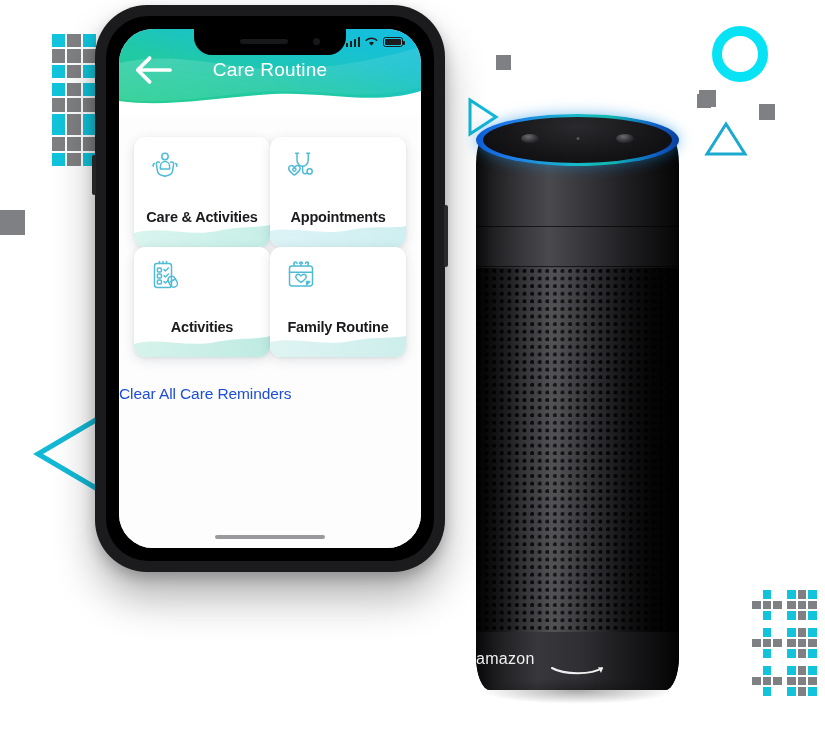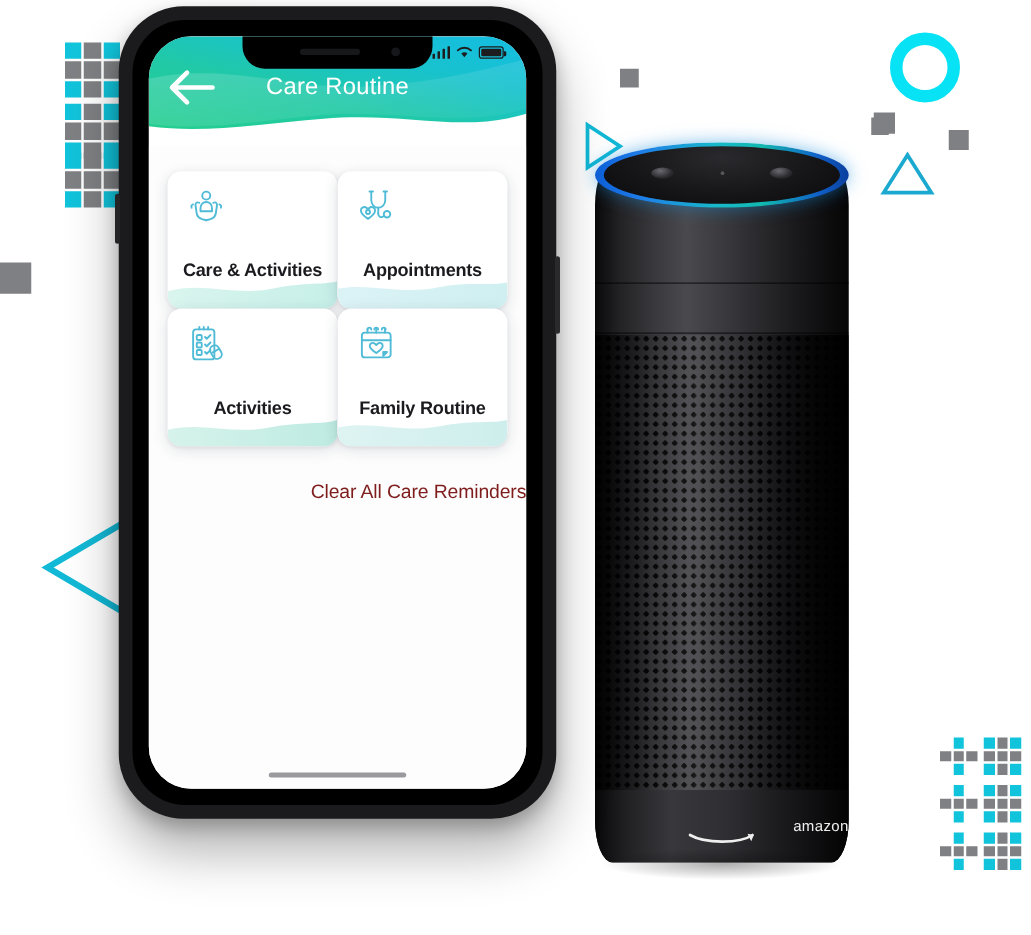--- a/index.html
+++ b/index.html
@@ -19,21 +19,21 @@
   .dot-block i{display:block;}
   .dot-block i.c{background:#11C4DB;}
   .dot-block i.g{background:#7E8083;}
   .dot-block i.e{background:transparent;}
 
   .ring{border-radius:50%;box-sizing:border-box;}
   .sq{background:#7E8083;}
 
   
   .phone{
-    position:absolute;left:95px;top:5px;width:350px;height:650px;
+    position:absolute;left:95px;top:5px;width:350px;height:567px;
     background:#1b1b1d;
     border-radius:52px;
     box-shadow:0 26px 42px rgba(0,0,0,.30), 0 6px 14px rgba(0,0,0,.22);
   }
   .phone:before{ 
     content:"";position:absolute;right:-3px;top:200px;width:4px;height:62px;
     background:#2a2a2d;border-radius:3px;
   }
   .phone:after{ 
     content:"";position:absolute;left:-3px;top:150px;width:4px;height:40px;
@@ -104,22 +104,22 @@
   .card .ico{position:absolute;left:14px;top:12px;width:34px;height:34px;}
   .card .ico svg{display:block;width:100%;height:100%;}
   .card .label{
     position:absolute;left:0;right:0;bottom:22px;text-align:center;
     font-size:14.5px;font-weight:bold;color:#1b1b1f;letter-spacing:-.2px;
   }
   .card .wave{position:absolute;left:0;right:0;bottom:0;height:24px;}
   .card .wave svg{display:block;width:100%;height:100%;}
 
   .clear-link{
-    position:absolute;left:0;right:0;top:268px;text-align:right;
-    color:#7f1d1d;font-size:15.5px;font-weight:500;letter-spacing:-.1px;cursor:pointer;
+    position:absolute;left:0;right:0;top:268px;text-align:left;
+    color:#1d4ed8;font-size:15.5px;font-weight:500;letter-spacing:-.1px;cursor:pointer;
   }
   .home-ind{
     position:absolute;bottom:9px;left:50%;transform:translateX(-50%);
     width:110px;height:4px;border-radius:3px;background:#9a9a9e;
   }
 
   
   .echo{position:absolute;left:470px;top:108px;width:215px;height:592px;}
   .echo-shadow{
     position:absolute;left:10px;bottom:-4px;width:195px;height:26px;
@@ -143,22 +143,22 @@
     position:absolute;left:0;right:0;top:138px;bottom:58px;
     background:linear-gradient(90deg, rgba(0,0,0,.78) 0%, rgba(0,0,0,.12) 22%, rgba(255,255,255,.06) 40%, rgba(0,0,0,.10) 62%, rgba(0,0,0,.72) 88%, rgba(0,0,0,.9) 100%);
     pointer-events:none;
   }
   .seam{position:absolute;left:0;right:0;height:1px;background:rgba(0,0,0,.65);}
   .base{
     position:absolute;left:0;right:0;bottom:0;height:58px;
     background:linear-gradient(90deg,#070708 0%,#202023 12%,#38383c 30%,#2f2f33 52%,#1a1a1d 74%,#0a0a0b 92%,#030304 100%);
   }
   .echo-logo{
-    position:absolute;left:0;right:0;bottom:22px;text-align:right;
-    color:#efefef;font-size:12px;letter-spacing:.3px;font-weight:400;
+    position:absolute;left:0;right:0;bottom:22px;text-align:left;
+    color:#efefef;font-size:16px;letter-spacing:.3px;font-weight:400;
   }
   .echo-smile{position:absolute;left:50%;transform:translateX(-50%);bottom:14px;width:56px;height:10px;}
 
   .echo-top{
     position:absolute;left:6px;top:0;width:203px;height:60px;
   }
   .light-ring{
     position:absolute;left:0;top:6px;width:203px;height:52px;border-radius:50%;
     background:linear-gradient(90deg,#0d5fd8 0%,#1f7de8 18%,#17b9c9 48%,#12b8b0 66%,#1060c8 88%,#0a3f9e 100%);
     box-shadow:0 0 14px rgba(22,140,220,.55);

